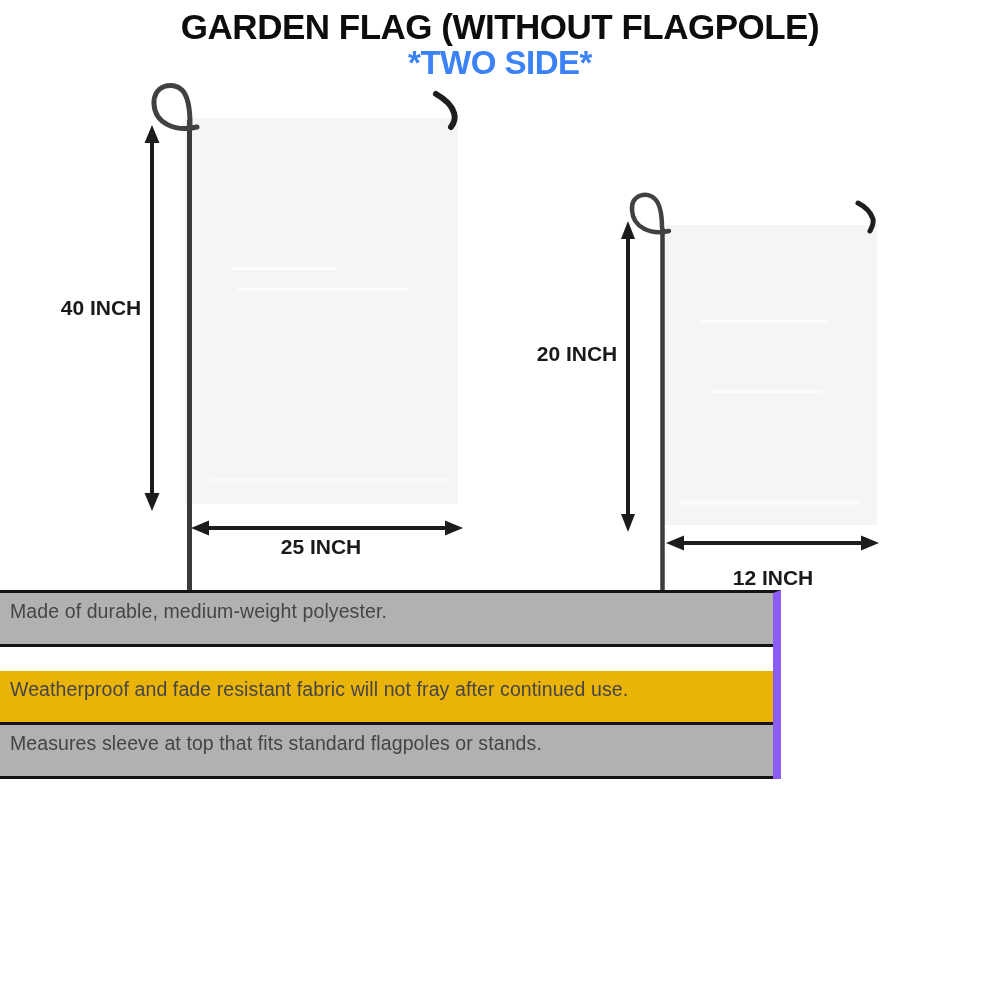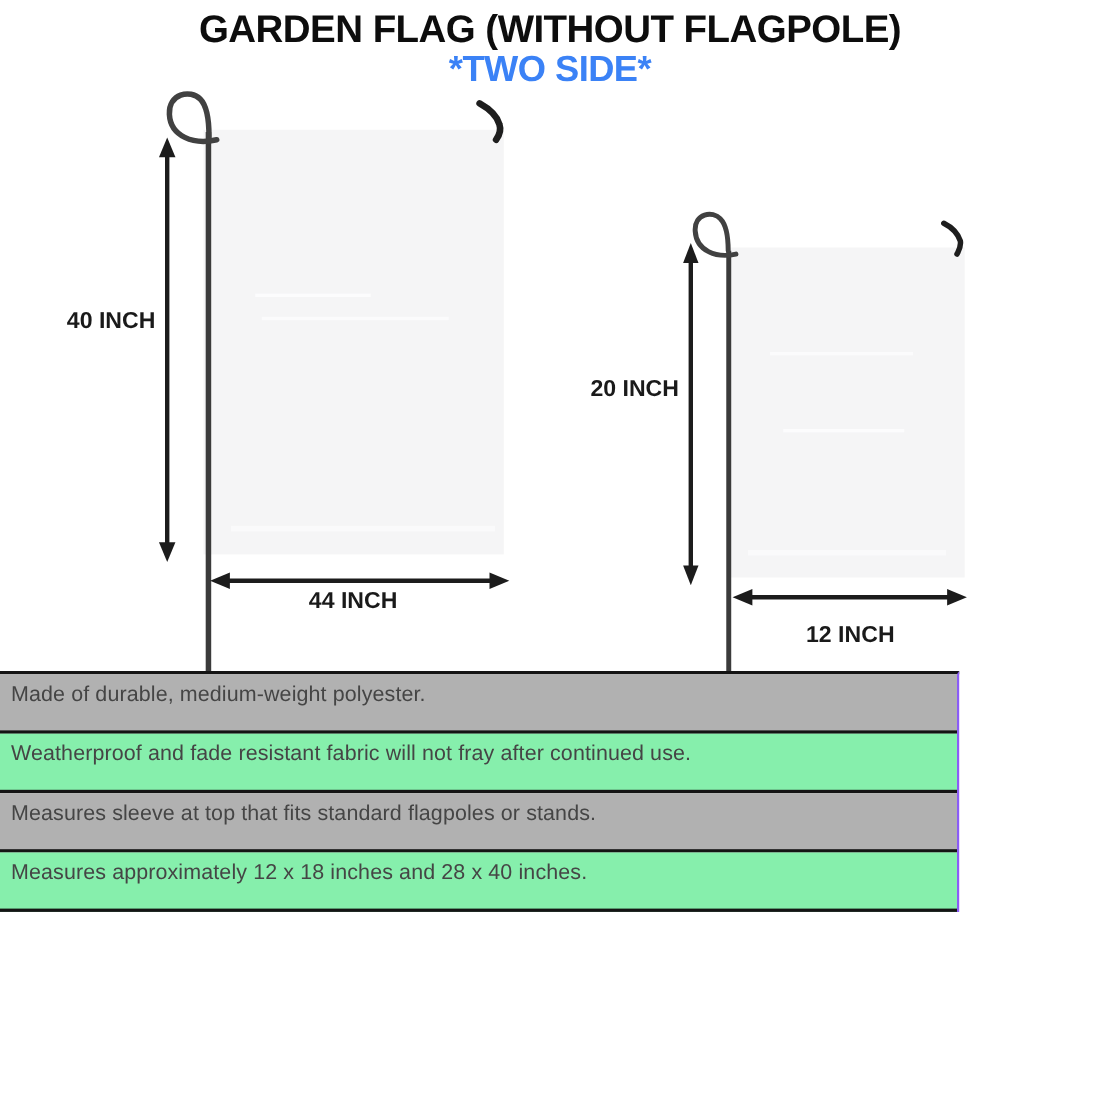--- a/index.html
+++ b/index.html
@@ -28,44 +28,44 @@
   }
 
   
   .diagram-svg { position: absolute; top: 0; left: 0; z-index: 1; }
 
   .dim-label {
     position: absolute; z-index: 2;
     font-size: 21px; font-weight: 700; color: #1a1a1a;
     text-align: center; white-space: nowrap;
   }
-  .dim-label.h40 { left: 53px;  top: 280px; width: 96px;  }
+  .dim-label.h40 { left: 53px;  top: 296px; width: 96px;  }
   .dim-label.w28 { left: 261px; top: 535px; width: 120px; }
   .dim-label.h18 { left: 528px; top: 342px; width: 98px;  }
   .dim-label.w12 { left: 713px; top: 566px; width: 120px; }
 
   
   .features-table {
-    position: absolute; left: 0; top: 610px; width: 872px;
+    position: absolute; left: 0; top: 590px; width: 781px;
     border-top: 3px solid #141414;
-    border-right: 2px solid #8b5cf6;
+    border-right: 8px solid #8b5cf6;
     z-index: 4;
     background: #fff;
   }
   .feature-row {
     height: 54px;
     border-bottom: 3px solid #141414;
     padding: 7px 10px 0 10px;
     font-size: 19.5px;
     font-weight: 400;
     color: #454545;
     letter-spacing: 0.1px;
   }
   .feature-row.shaded { background: #b1b1b1; }
-  .feature-row.plain  { background: #86efac; }
+  .feature-row.plain  { background: #eab308; margin-top: 24px; }
 </style>
 </head>
 <body>
 
 <div class="stage">
 
   <div class="title-block">
     <div class="title-line1">GARDEN FLAG (WITHOUT FLAGPOLE)</div>
     <div class="title-line2">*TWO SIDE*</div>
   </div>
@@ -119,32 +119,29 @@
 
       <g>
         <line x1="681" y1="543" x2="864" y2="543" stroke="#1c1c1c" stroke-width="4"></line>
         <polygon points="666,543 684,535.5 684,550.5" fill="#1c1c1c"></polygon>
         <polygon points="879,543 861,535.5 861,550.5" fill="#1c1c1c"></polygon>
       </g>
     </g>
   </svg>
 
   <div class="dim-label h40">40 INCH</div>
-  <div class="dim-label w28">44 INCH</div>
+  <div class="dim-label w28">25 INCH</div>
   <div class="dim-label h18">20 INCH</div>
   <div class="dim-label w12">12 INCH</div>
 
   <div class="features-table">
     <div class="feature-row shaded">
       <span>Made of durable, medium-weight polyester.</span>
     </div>
     <div class="feature-row plain">
       <span>Weatherproof and fade resistant fabric will not fray after continued use.</span>
     </div>
     <div class="feature-row shaded">
       <span>Measures sleeve at top that fits standard flagpoles or stands.</span>
     </div>
-    <div class="feature-row plain">
-      <span>Measures approximately 12 x 18 inches and 28 x 40 inches.</span>
-    </div>
   </div>
 
 </div>
 
 </body></html>

